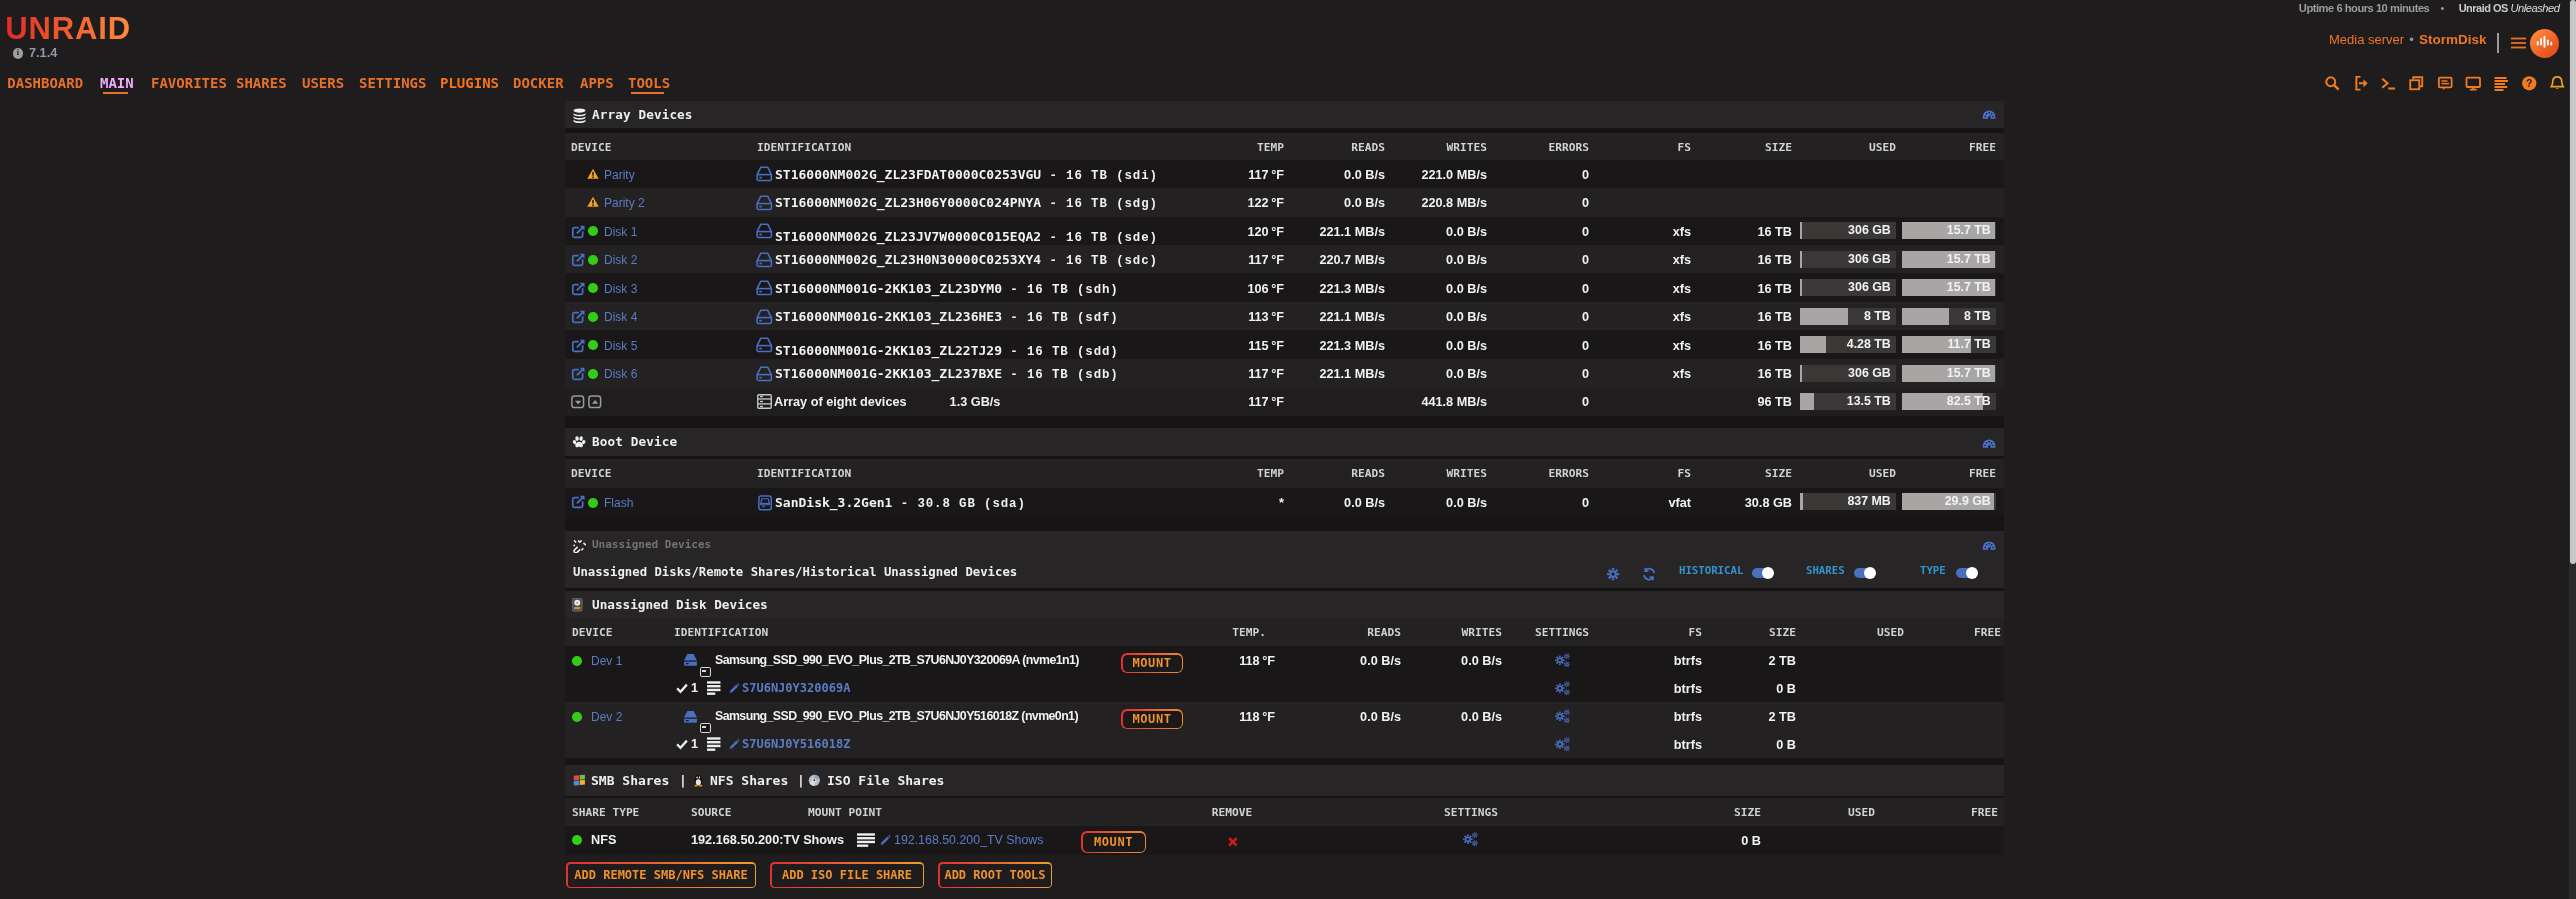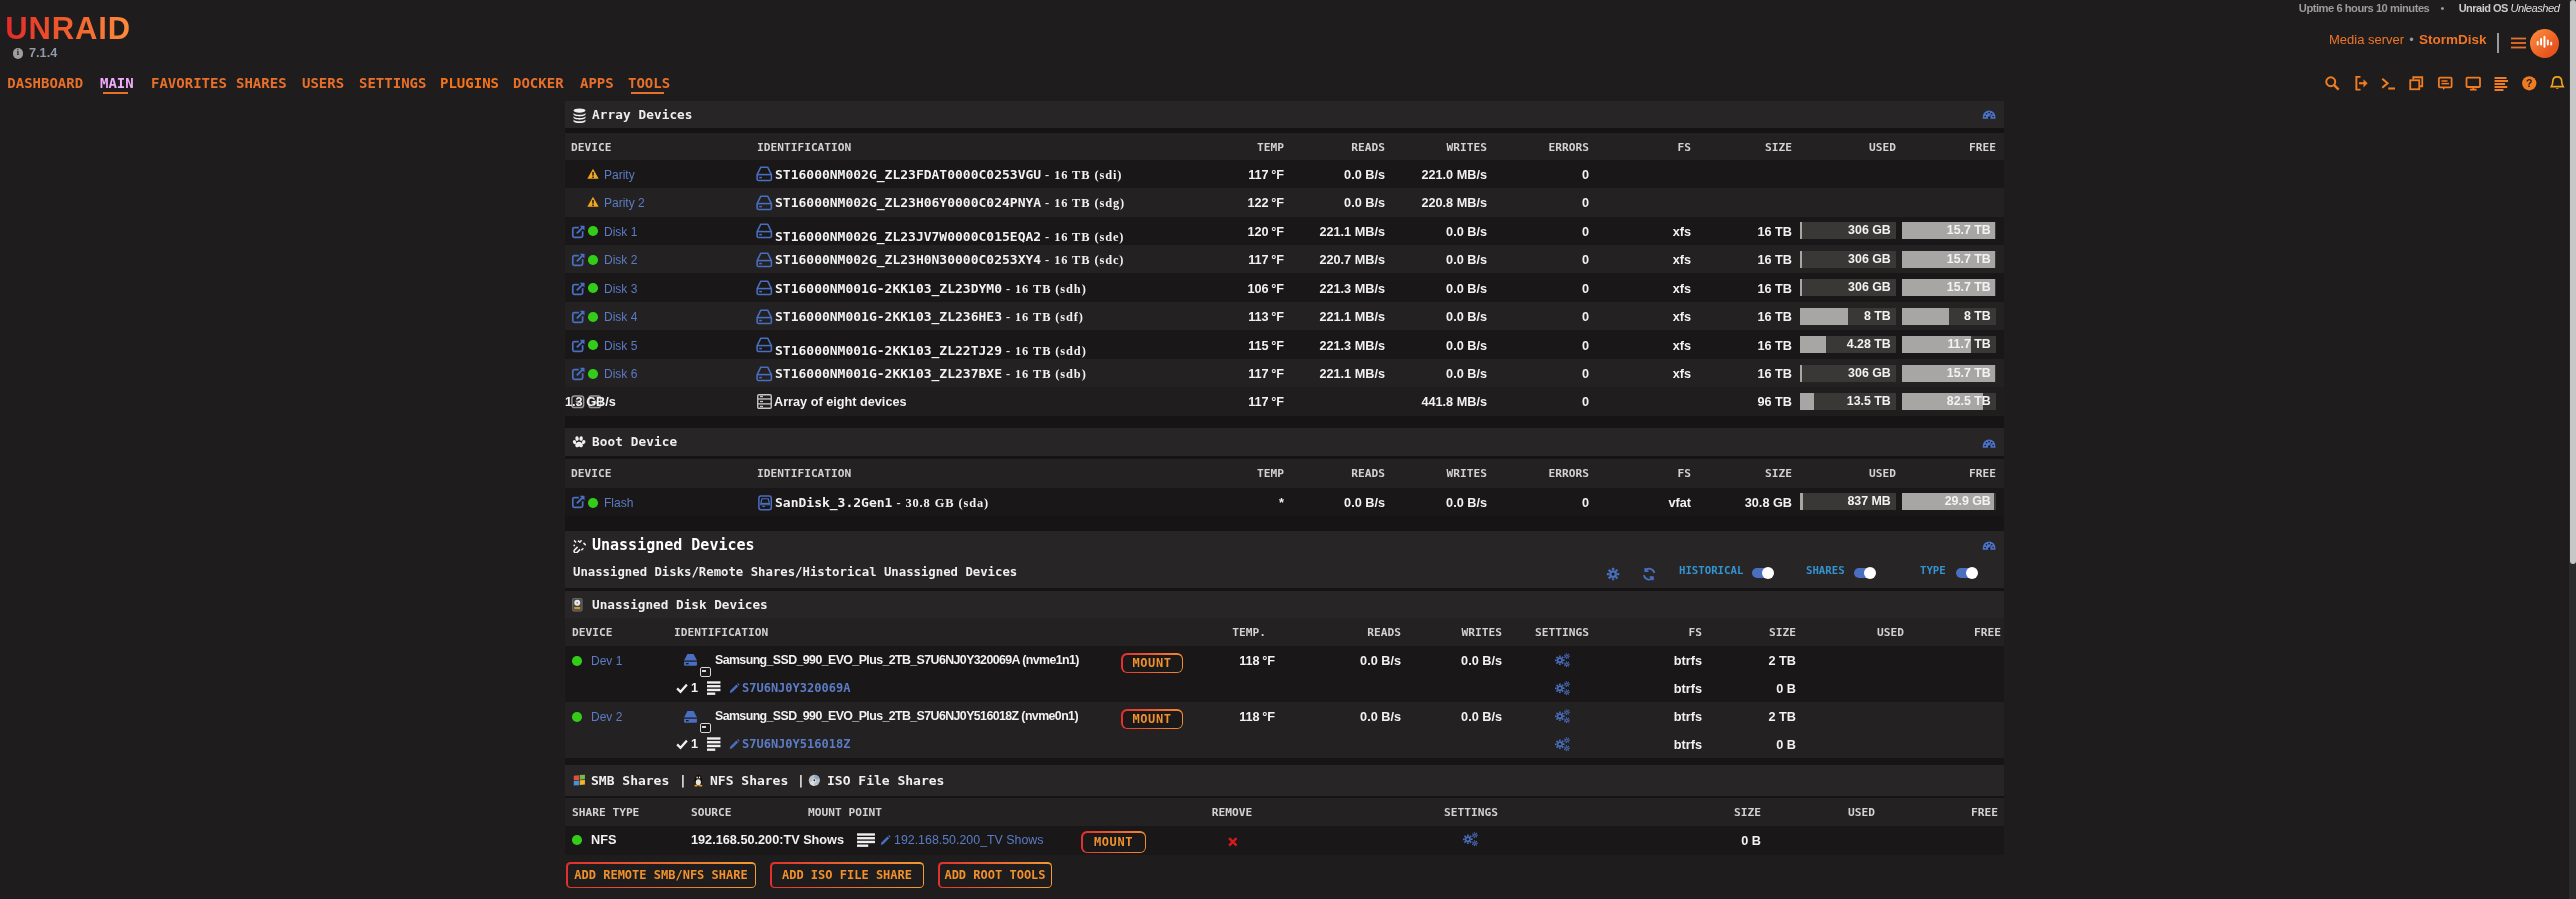--- a/index.html
+++ b/index.html
@@ -2,21 +2,21 @@
 <html style="font-size:12px"><head><meta charset="utf-8"><style>
 html,body{margin:0;padding:0;background:#1e1c1d}
 body{width:2576px;height:900px;position:relative;background:#1e1c1d;font-family:"Liberation Sans",sans-serif;overflow:hidden;will-change:transform}
 .abs{position:absolute}
 .mono{font-family:monospace;font-weight:bold}
 .colhead{font-family:monospace;font-weight:bold;font-size:11.2px;color:#d2d2d2;white-space:nowrap}
 .val{font-weight:bold;font-size:12.7px;color:#f2f2f2;white-space:nowrap}
 .link{color:#5b7cc4;font-size:12px;white-space:nowrap}
 .id{font-family:monospace;font-weight:bold;font-size:13px;color:#f2f2f2;white-space:nowrap}
 .r{text-align:right}
-.idt{font-family:Liberation Serif, serif;font-weight:600;font-size:12.4px;letter-spacing:0.9px;color:#f2f2f2}
+.idt{font-family:Liberation Mono, monospace;font-weight:600;font-size:12.4px;letter-spacing:0.9px;color:#f2f2f2}
 .smbt{top:765px;height:31px;line-height:31px;font-size:13px;color:#efefef}
 </style></head><body>
 <div class="abs" style="right:0;top:0;width:6.7px;height:900px;background:#2c2b2b"></div>
 <div class="abs" style="right:0px;top:0;width:6px;height:564px;border-radius:3px;background:#c7c7c7"></div>
 <div class="abs" style="left:5.2px;top:10.5px;font-weight:bold;font-size:31px;letter-spacing:0.9px;background:linear-gradient(90deg,#e32929,#ef5a2c 45%,#fd8c3c);-webkit-background-clip:text;background-clip:text;color:transparent;font-family:'Liberation Sans',sans-serif">UNRAID</div>
 <div class="abs" style="left:12.7px;top:48px;width:10.5px;height:10.5px;border-radius:50%;background:#9e9e9e;color:#1d1b1c;font-size:8.2px;font-weight:bold;text-align:center;line-height:10.5px;font-family:'Liberation Serif',serif">i</div>
 <div class="abs" style="left:29px;top:46px;font-size:12.7px;font-weight:bold;color:#8f99a8">7.1.4</div>
 <div class="abs" style="right:16.5px;top:2.2px;font-size:11.2px;letter-spacing:-0.5px;white-space:nowrap"><span style="color:#9c9c9c;font-weight:bold">Uptime 6 hours 10 minutes</span><span style="color:#9c9c9c;margin:0 14.2px 0 11.2px;letter-spacing:0">•</span><span style="color:#cbcbcb;font-weight:bold;font-size:11px">Unraid OS </span><span style="color:#dedede;font-style:italic">Unleashed</span></div>
 <div class="abs" style="left:2530px;top:28.5px;width:29px;height:29px;border-radius:50%;background:linear-gradient(135deg,#ff9240,#e8541e 75%)"></div>
 <div class="abs" style="left:2536px;top:35px"><svg width="18" height="16.5" viewBox="0 0 24 22" style="">
@@ -334,21 +334,21 @@
 <div class="abs" style="left:757px;top:394px"><svg width="15" height="15" viewBox="0 0 20 20" style="">
       <rect x="1" y="1" width="18" height="18" rx="1.5" stroke="#c9c9c9" stroke-width="1.8" fill="none"></rect>
       <line x1="1" y1="6.6000000000000005" x2="19" y2="6.6000000000000005" stroke="#c9c9c9" stroke-width="1.8"></line>
       <line x1="1" y1="13.200000000000001" x2="19" y2="13.200000000000001" stroke="#c9c9c9" stroke-width="1.8"></line>
       <line x1="4" y1="3.4000000000000004" x2="8" y2="3.4000000000000004" stroke="#c9c9c9" stroke-width="1.8"></line>
       <line x1="4" y1="10.0" x2="8" y2="10.0" stroke="#c9c9c9" stroke-width="1.8"></line>
       <line x1="4" y1="16.599999999999998" x2="8" y2="16.599999999999998" stroke="#c9c9c9" stroke-width="1.8"></line>
     </svg></div>
 <div class="abs val" style="left:774px;top:388px;line-height:28.5px">Array of eight devices</div>
 <div class="val r" style="position:absolute;left:565px;top:388px;width:719px;height:28.5px;line-height:28.5px;text-align:right">117 °F</div>
-<div class="val r" style="position:absolute;left:565px;top:388px;width:820px;height:28.5px;line-height:28.5px;text-align:left">1.3 GB/s</div>
+<div class="val r" style="position:absolute;left:565px;top:388px;width:820px;height:28.5px;line-height:28.5px;text-align:center">1.3 GB/s</div>
 <div class="val r" style="position:absolute;left:565px;top:388px;width:922px;height:28.5px;line-height:28.5px;text-align:right">441.8 MB/s</div>
 <div class="val r" style="position:absolute;left:565px;top:388px;width:1024px;height:28.5px;line-height:28.5px;text-align:right">0</div>
 <div class="val r" style="position:absolute;left:565px;top:388px;width:1227px;height:28.5px;line-height:28.5px;text-align:right">96 TB</div>
 <div class="abs" style="left:1800px;top:393px;width:96px;height:17px;background:#3a3837">
     <div style="position:absolute;left:0;top:0;width:13.5px;height:17px;background:#a8a6a5"></div>
     <div class="val" style="position:absolute;right:5.2px;top:0;line-height:17px;font-size:12.4px">13.5 TB</div>
   </div>
 <div class="abs" style="left:1902px;top:393px;width:94px;height:17px;background:#3a3837">
     <div style="position:absolute;left:0;top:0;width:81px;height:17px;background:#a8a6a5"></div>
     <div class="val" style="position:absolute;right:5.2px;top:0;line-height:17px;font-size:12.4px">82.5 TB</div>
@@ -419,21 +419,21 @@
 <div class="abs" style="left:572px;top:539px"><svg width="13.5" height="13.5" viewBox="0 0 18 18" style="">
       <path d="M7.5 10.5 L3.5 14.5 A2.3 2.3 0 0 0 6.8 17.8 L10.8 13.8" stroke="#efefef" stroke-width="2" fill="none"></path>
       <path d="M10.5 7.5 L14.5 3.5 A2.3 2.3 0 0 1 17.8 6.8" stroke="#efefef" stroke-width="2" fill="none" opacity="0"></path>
       <rect x="10.2" y="1" width="2.2" height="4.6" rx="1" fill="#efefef" transform="rotate(45 11.3 3.3)"></rect>
       <rect x="14.6" y="5.6" width="4.6" height="2.2" rx="1" fill="#efefef" transform="rotate(45 16.9 6.7)"></rect>
       <rect x="12.8" y="11.8" width="2" height="3.8" fill="#efefef" transform="rotate(45 13.8 13.7)"></rect>
       <rect x="2.2" y="2.2" width="3.8" height="2" fill="#efefef" transform="rotate(45 4.1 3.2)"></rect>
       <circle cx="3" cy="8.6" r="1.2" fill="#efefef"></circle>
       <circle cx="8.8" cy="3" r="1.2" fill="#efefef"></circle>
     </svg></div>
-<div class="abs mono" style="left:592px;top:531px;height:28.5px;line-height:28.5px;font-size:15px;color:#ffffff">Unassigned Devices</div>
+<div class="abs mono" style="left:592px;top:531px;height:28.5px;line-height:28.5px;font-size:11px;color:#737373">Unassigned Devices</div>
 <div class="abs" style="left:1982px;top:540px"><svg width="14.2" height="14.2" viewBox="0 0 19 19" style="">
       <path d="M9.5 2 A8.5 8.5 0 0 1 18 10.5 L18 13 H1 L1 10.5 A8.5 8.5 0 0 1 9.5 2 Z" fill="#4a72c8"></path>
       <circle cx="4.2" cy="10" r="1.1" fill="#1a1819"></circle>
       <circle cx="6" cy="6.4" r="1.1" fill="#1a1819"></circle>
       <circle cx="9.5" cy="4.9" r="1.1" fill="#1a1819"></circle>
       <circle cx="13" cy="6.4" r="1.1" fill="#1a1819"></circle>
       <circle cx="14.8" cy="10" r="1.1" fill="#1a1819"></circle>
       <path d="M9 11.8 L12.2 6.2 L10.4 12.4 Z" fill="#1a1819"></path>
       <circle cx="9.7" cy="11.6" r="1.7" fill="#1a1819"></circle>
     </svg></div>

